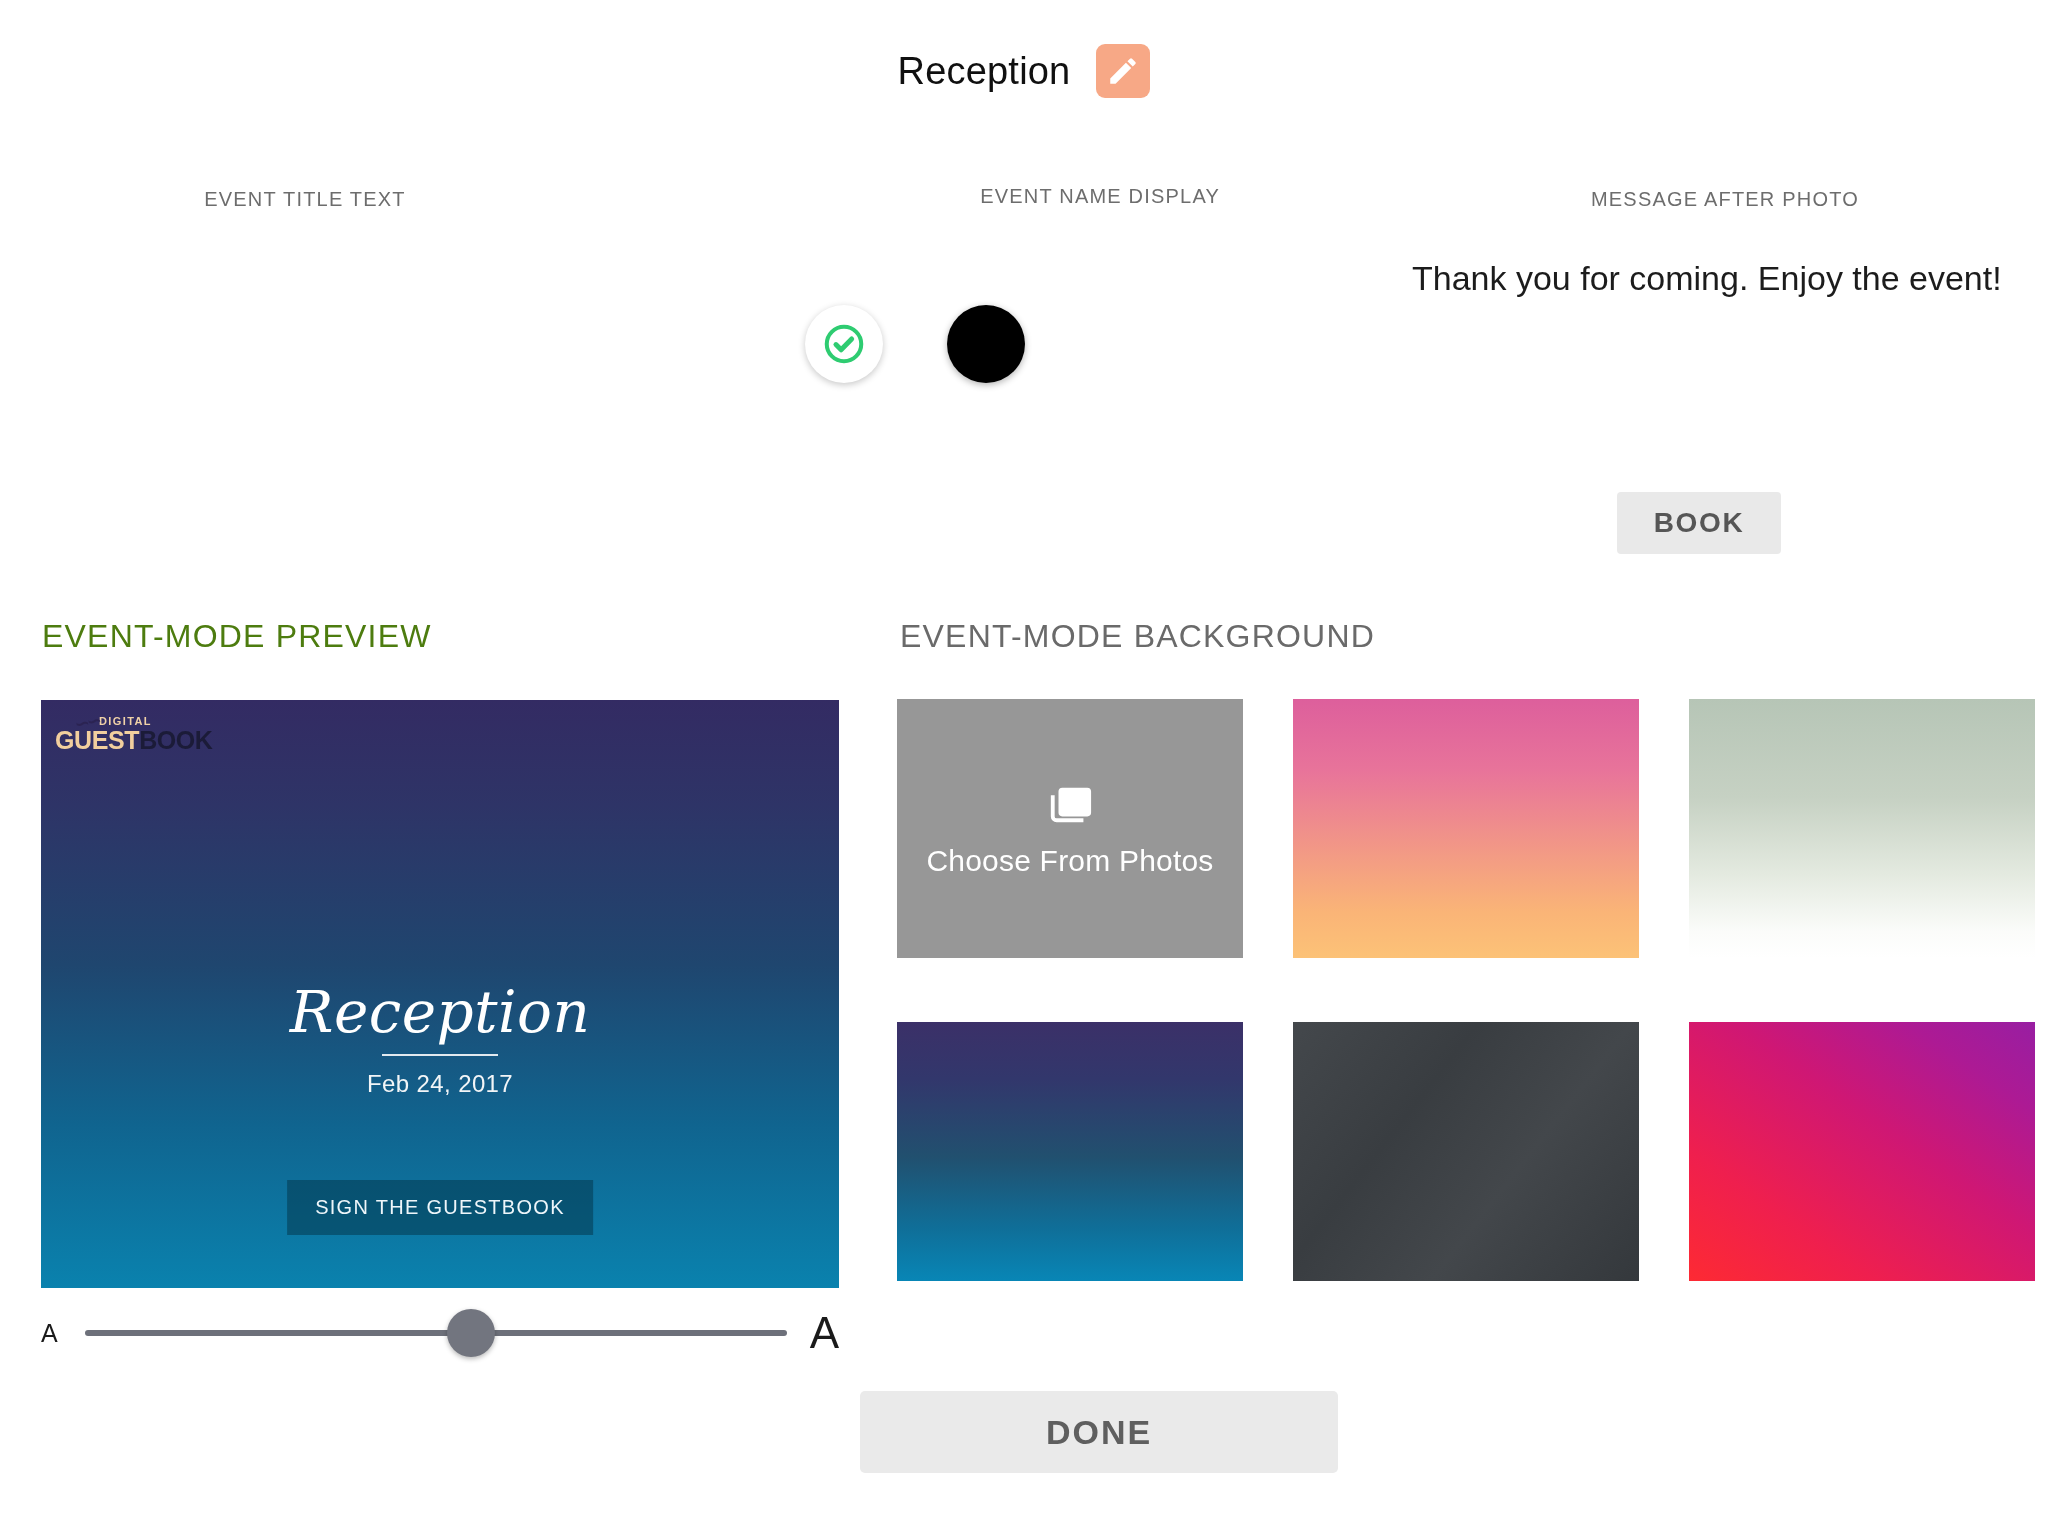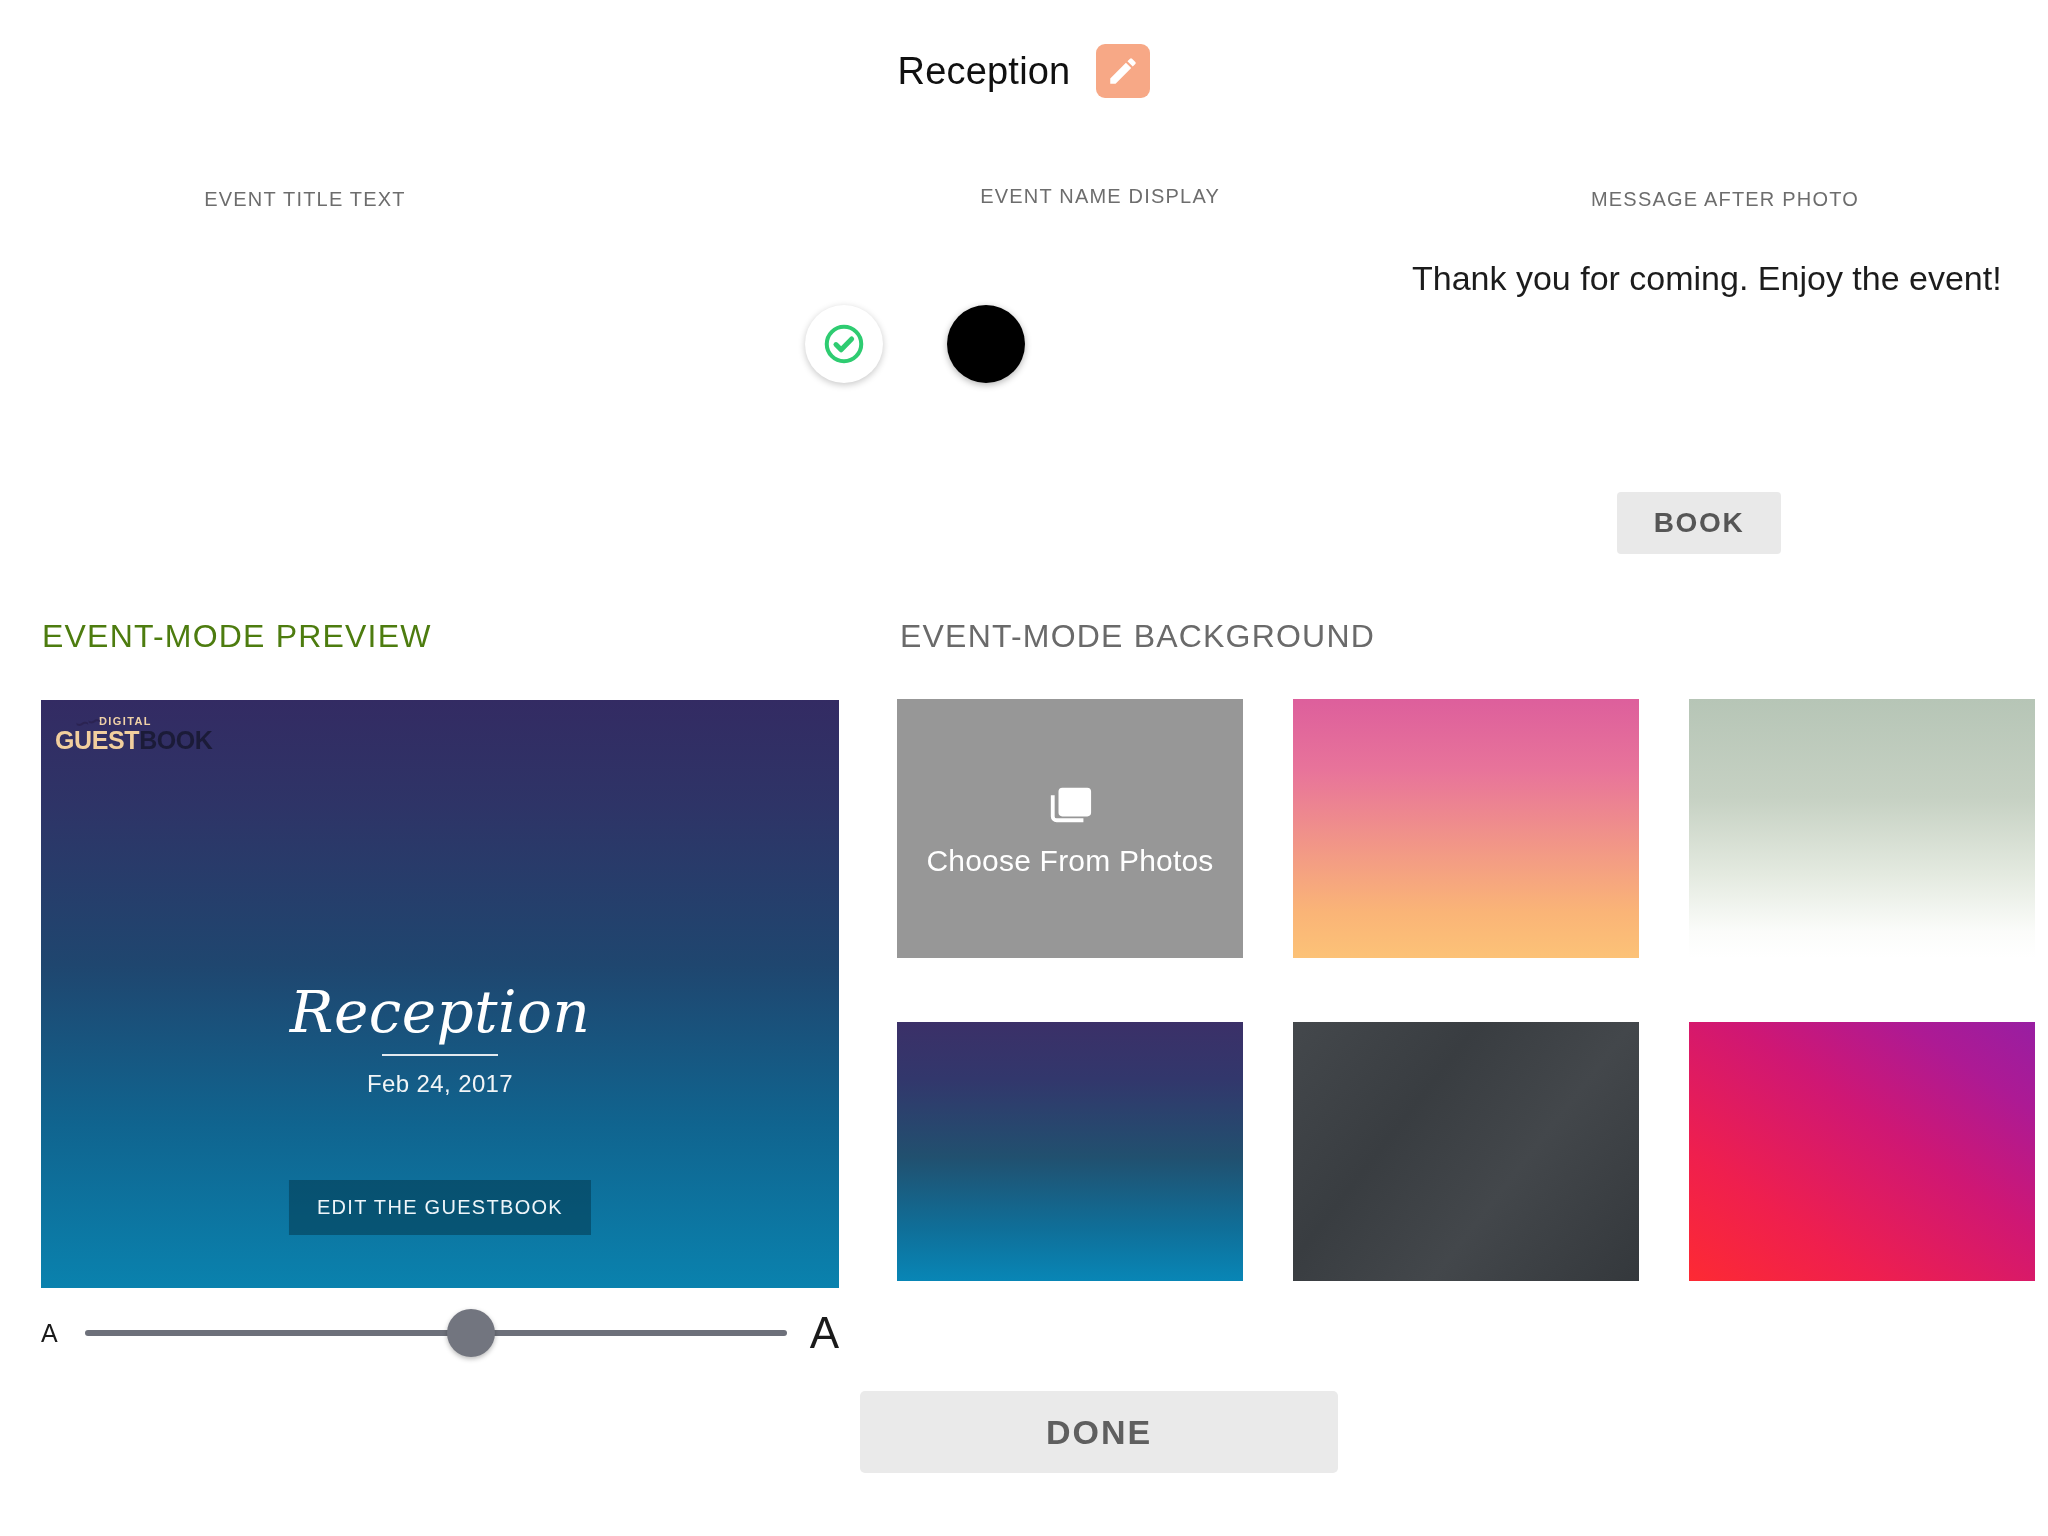--- a/index.html
+++ b/index.html
@@ -222,21 +222,21 @@
       <span class="digital">DIGITAL</span>
       <span class="gb"><span class="guest">GUEST</span><span class="book">BOOK</span></span>
     </div>
 
     <div class="preview-center">
       <div class="preview-event-name">Reception</div>
       <div class="preview-divider"></div>
       <div class="preview-date">Feb 24, 2017</div>
     </div>
 
-    <button class="sign-btn">EDIT THE GUESTBOOK</button>
+    <button class="sign-btn">SIGN THE GUESTBOOK</button>
   </div>
 
   <div class="slider-row">
     <div class="a-small">A</div>
     <div class="slider-track">
       <div class="slider-knob" style="left: 55%;"></div>
     </div>
     <div class="a-large">A</div>
   </div>
 

